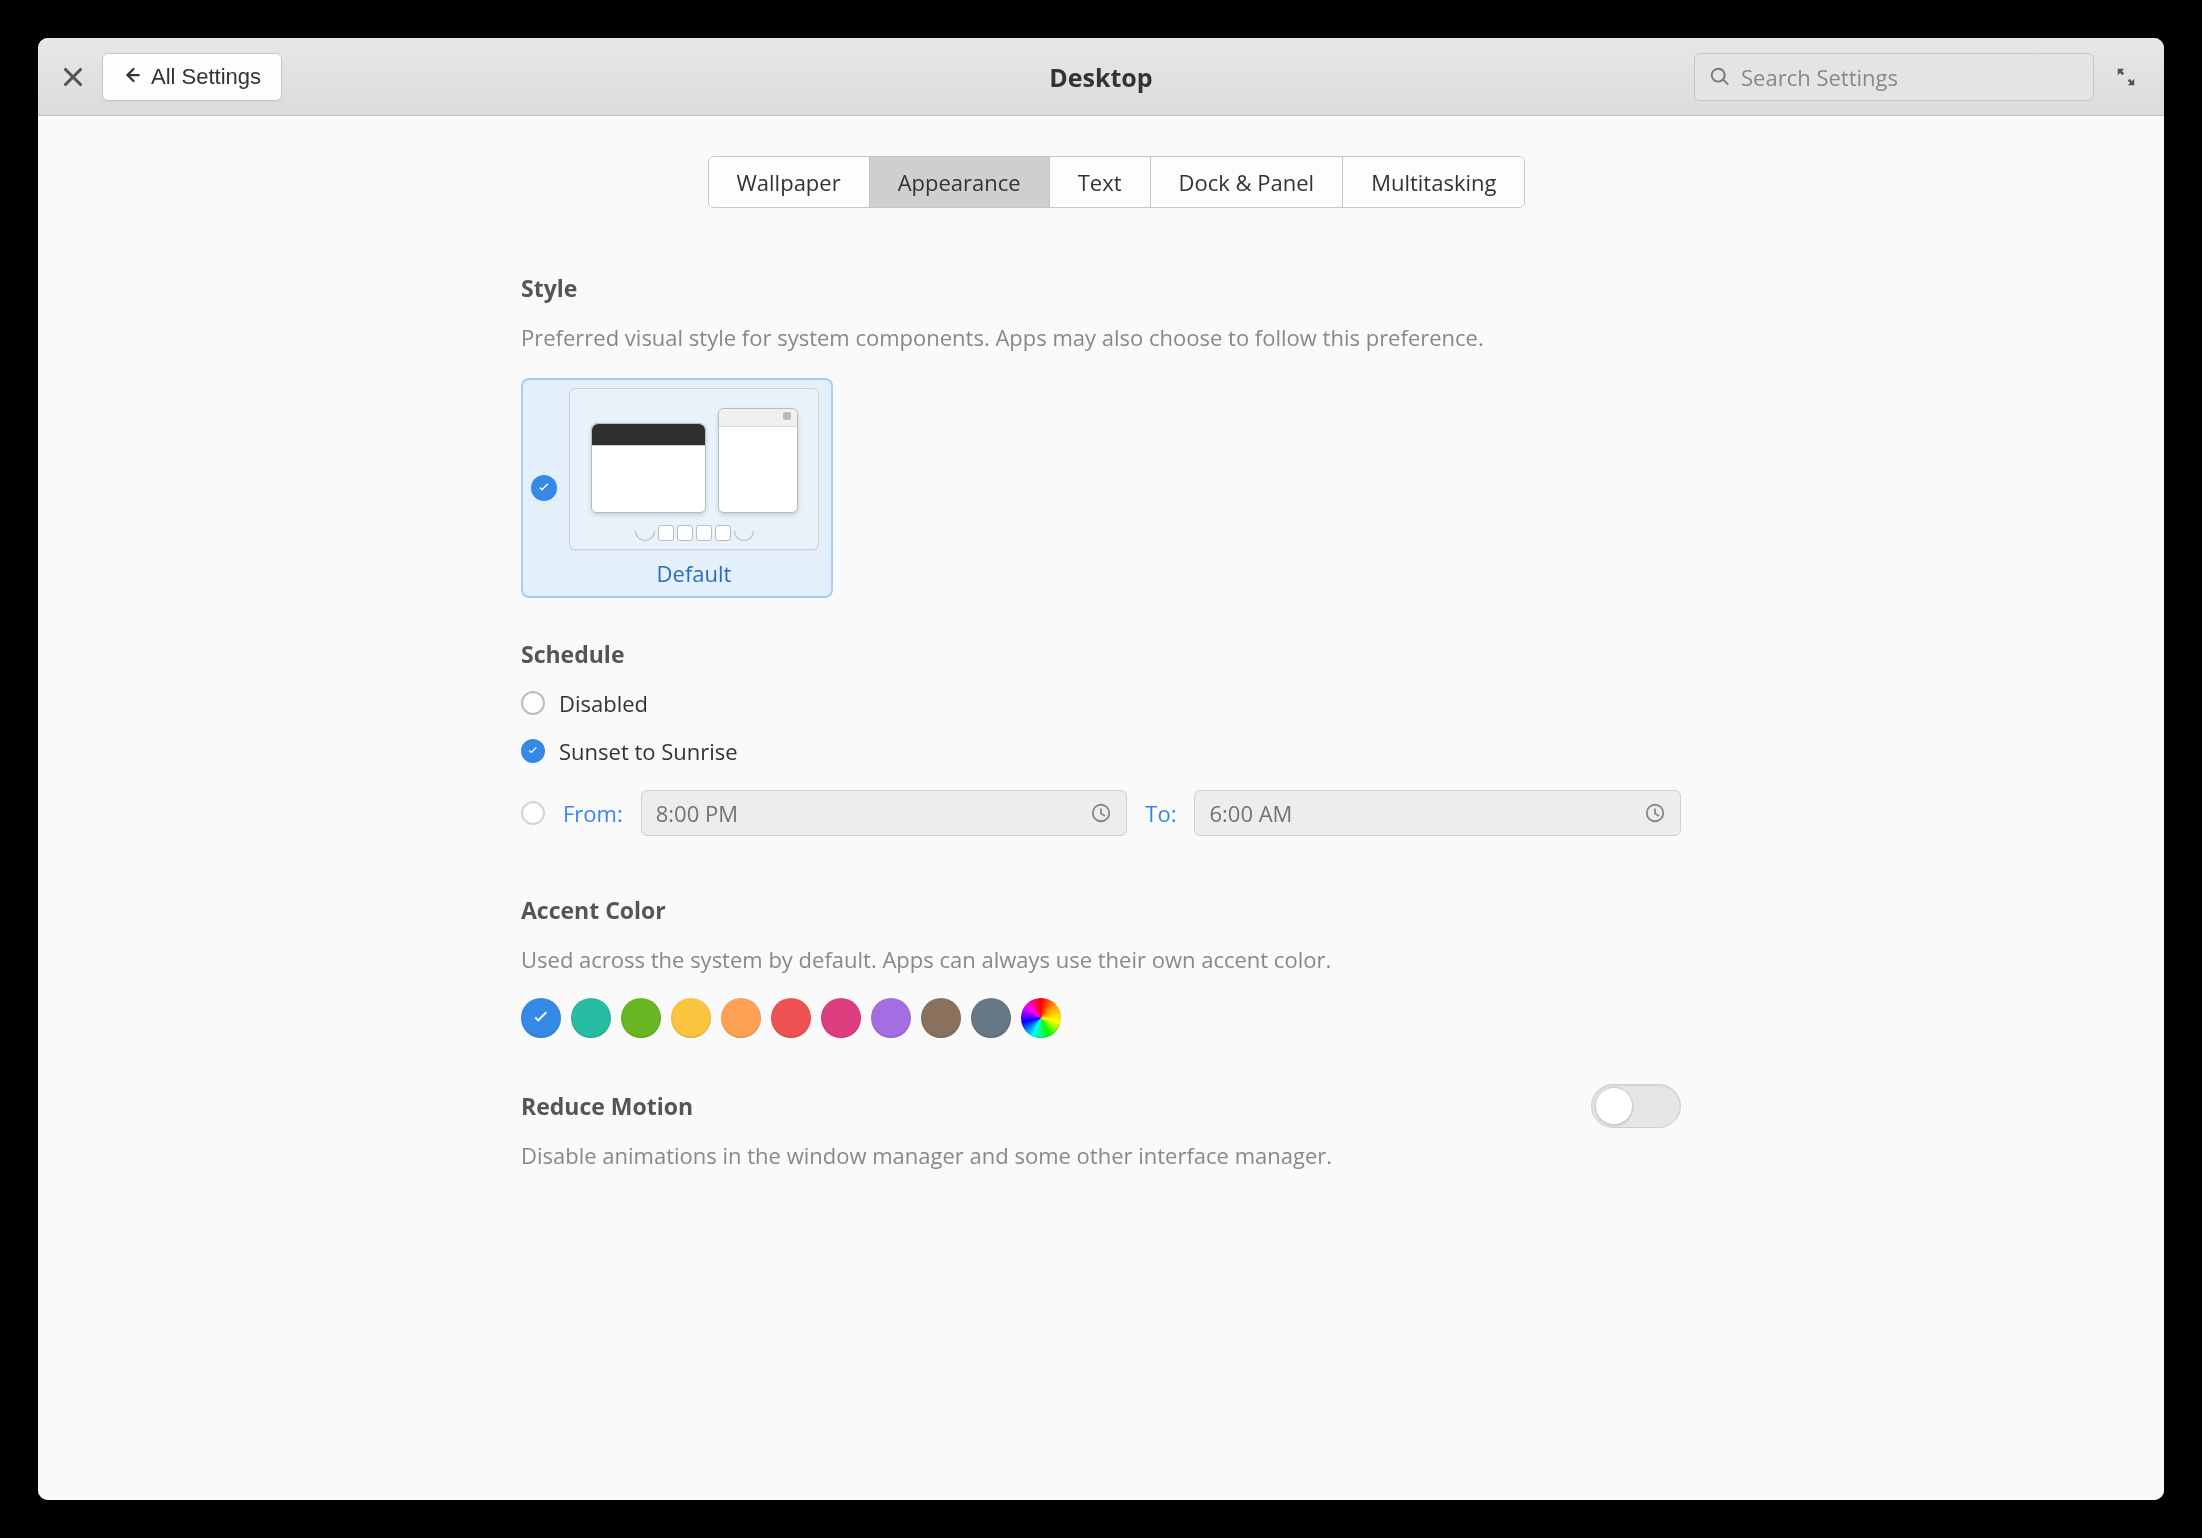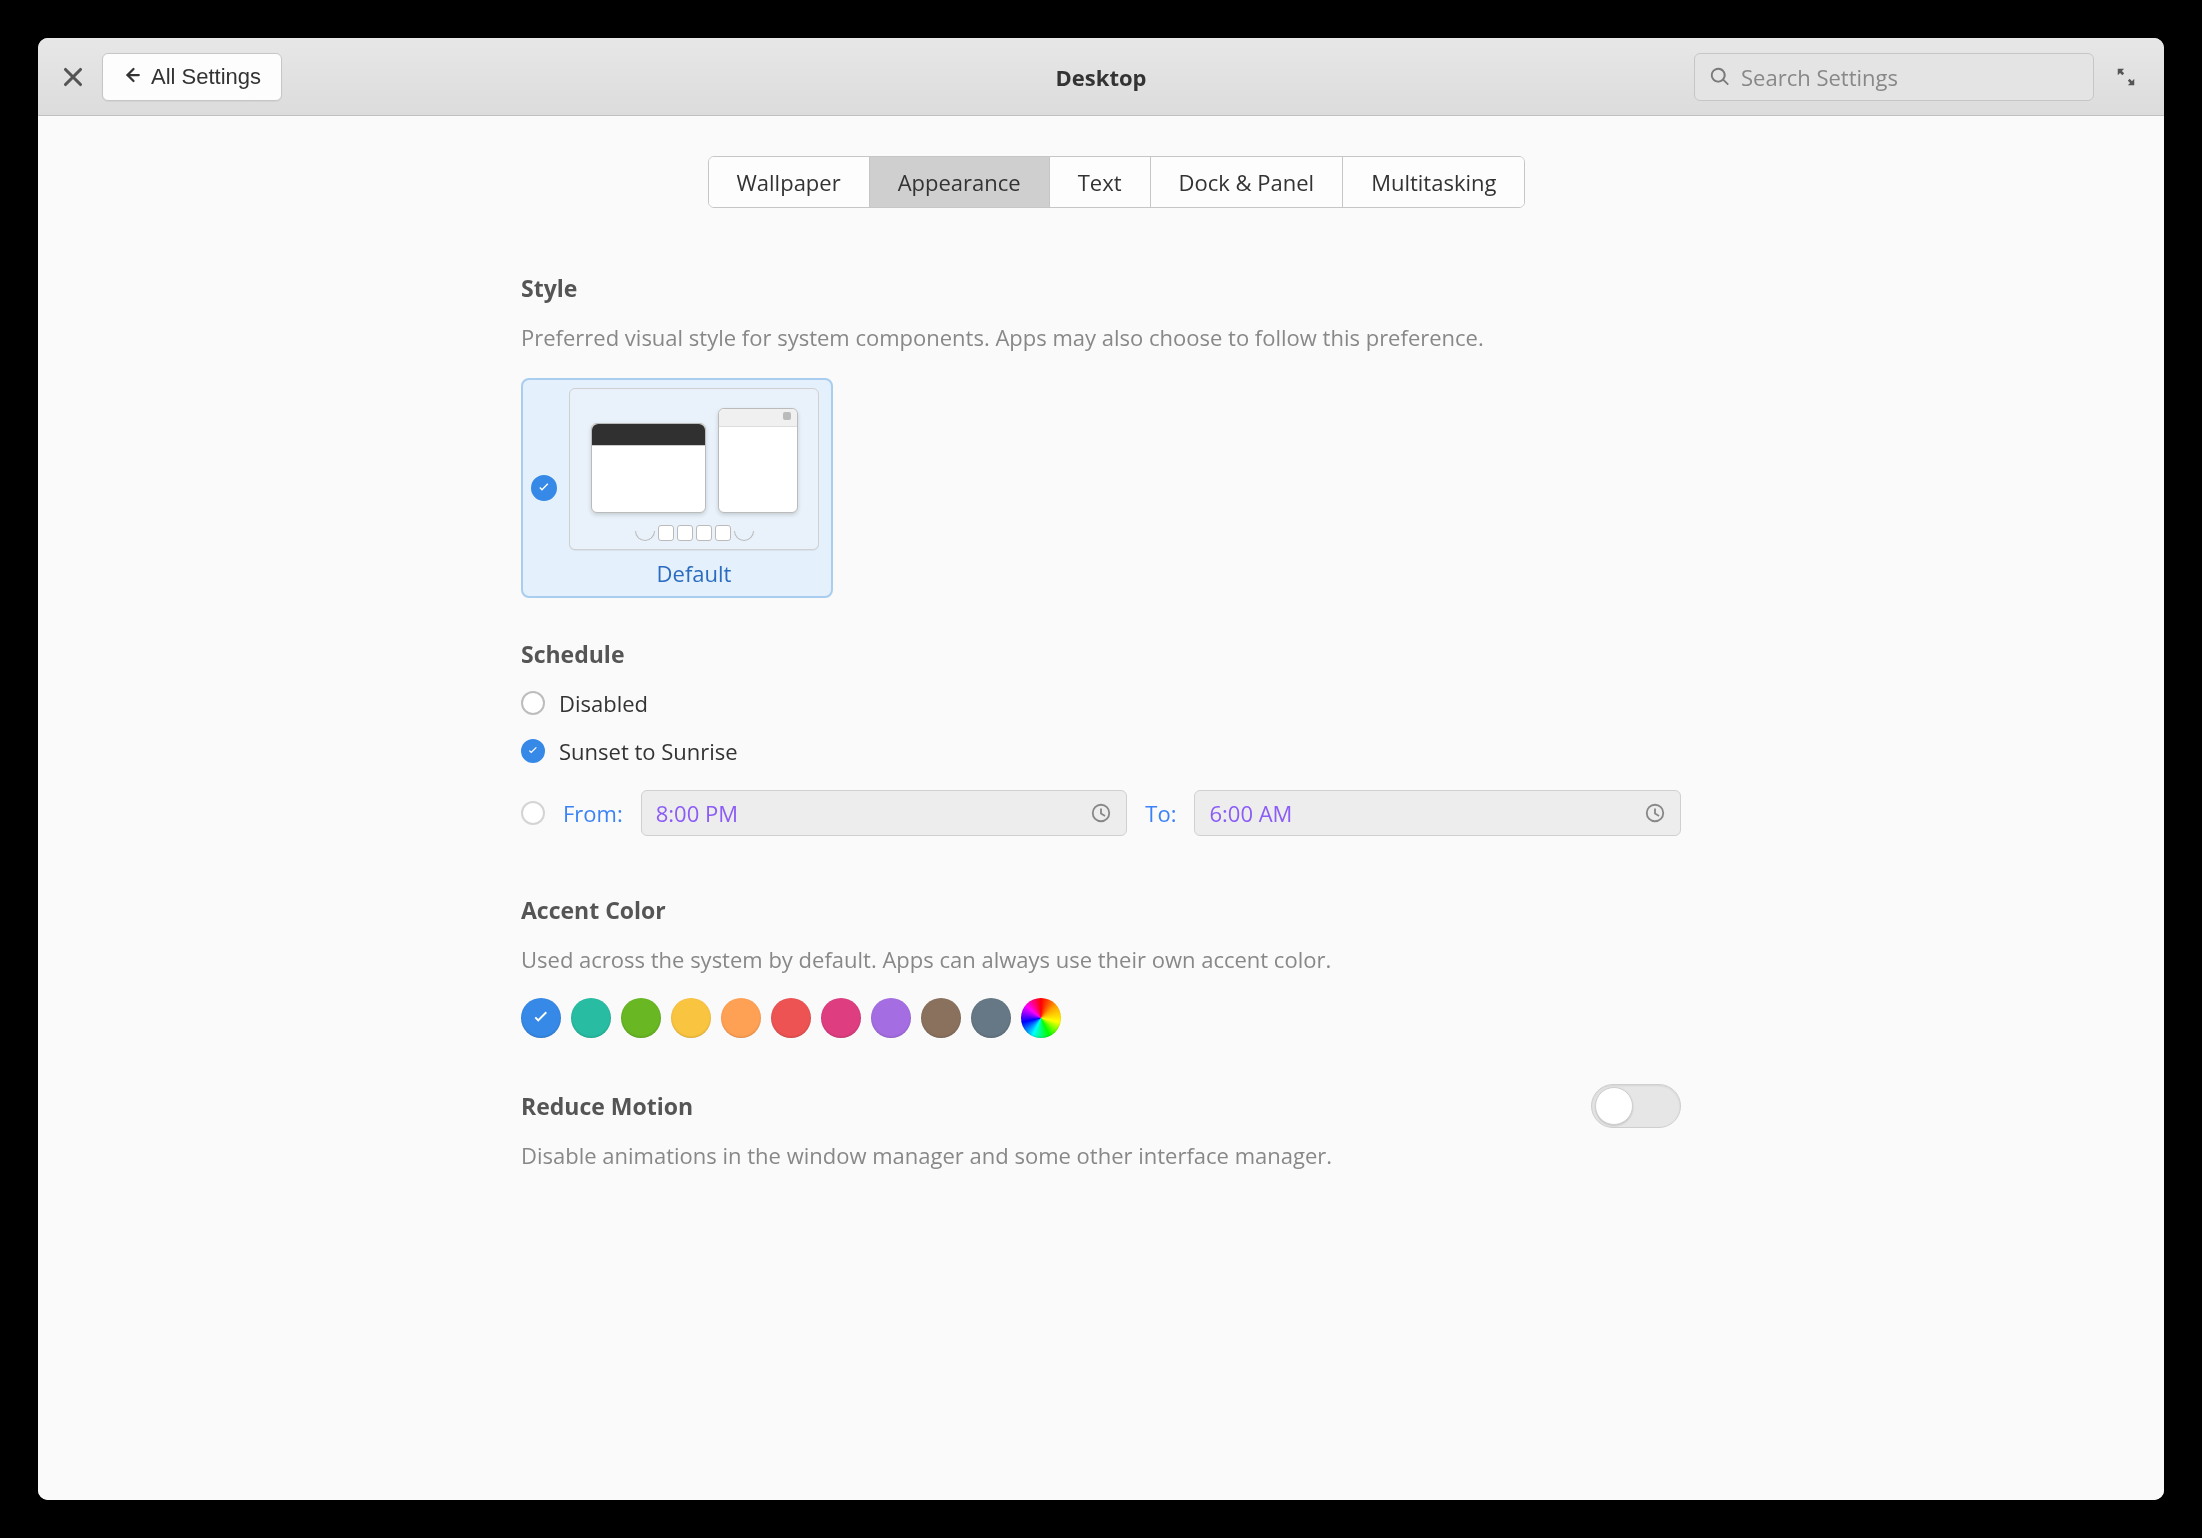--- a/index.html
+++ b/index.html
@@ -52,21 +52,21 @@
     color: #333;
     cursor: pointer;
     box-shadow: 0 1px 1px rgba(0,0,0,0.05);
   }
   .back-btn .arrow { font-size: 22px; }
   .title {
     position: absolute;
     left: 0; right: 0;
     text-align: center;
     font-weight: 700;
-    font-size: 22px;
+    font-size: 25px;
     color: #333;
     pointer-events: none;
   }
   .headerbar { position: relative; }
   .spacer { flex: 1; }
   .search {
     width: 400px; height: 48px;
     background: #e4e4e4;
     border: 1px solid #c6c6c6;
     border-radius: 6px;
@@ -211,21 +211,21 @@
     cursor:pointer;
   }
   .radio.checked { background:#3689e6; border-color:#3689e6;}
   .radio.checked svg { width:14px; height:14px; fill:#fff;}
   .time-row { display:flex; align-items:center; gap:18px; margin-top:6px; color:#999;}
   .time-row .radio { border-color:#d4d4d4;}
   .time-label { font-size:22px; color:#3b82f6;}
   .time-input {
     flex:1; height:46px; background:#ededed; border:1px solid #d0d0d0; border-radius:6px;
     display:flex; align-items:center; justify-content:space-between;
-    padding:0 14px; color:#8b5cf6; font-size:22px;
+    padding:0 14px; color:#737373; font-size:22px;
   }
   .time-input svg { width:22px; height:22px; fill:#888;}
   
   .accent-row { display:flex; gap:10px; margin-top:6px;}
   .accent {
     width:40px; height:40px; border-radius:50%; cursor:pointer;
     display:flex; align-items:center; justify-content:center;
     box-shadow: inset 0 -1px 2px rgba(0,0,0,0.15);
   }
   .accent.selected svg { width:22px; height:22px; fill:#fff;}

